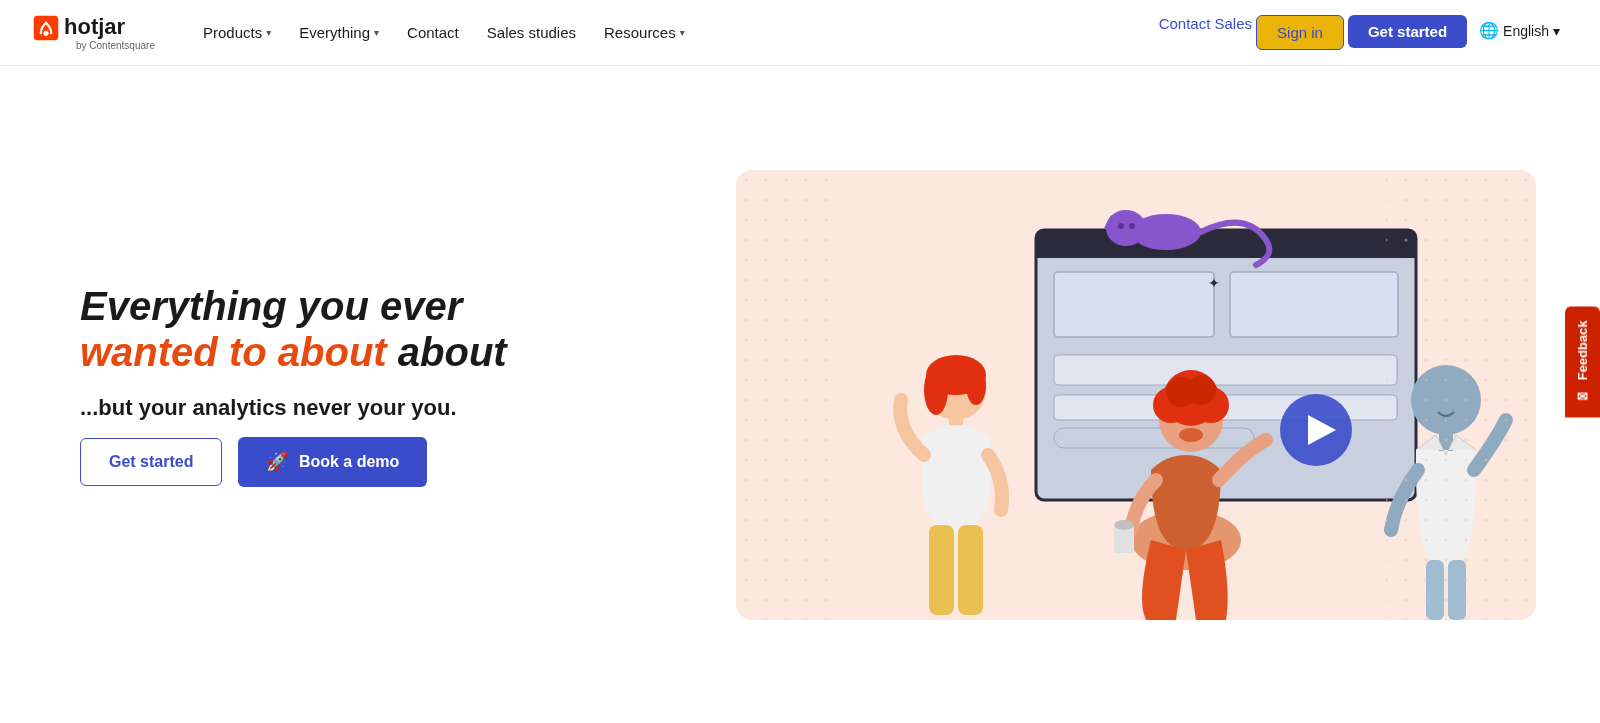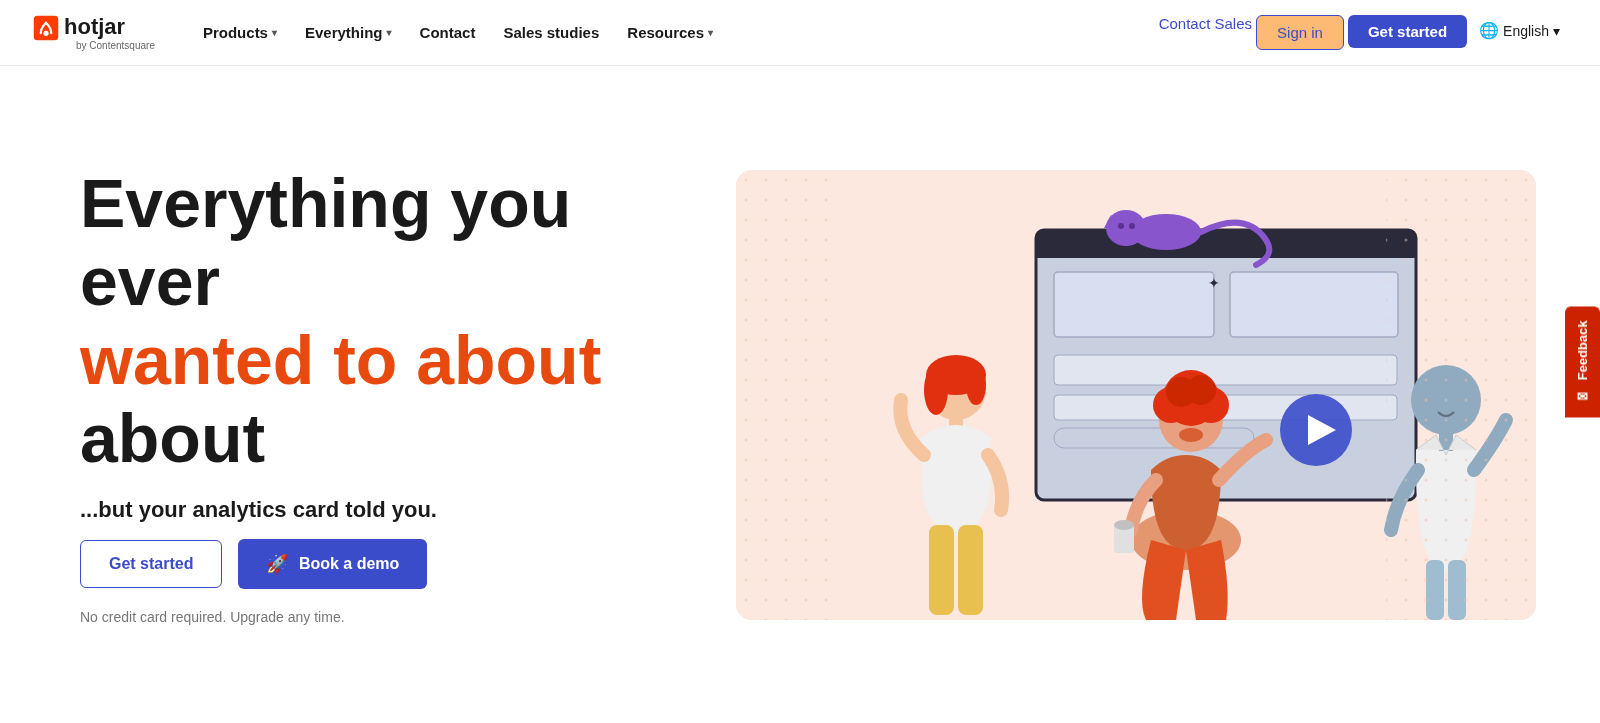--- a/index.html
+++ b/index.html
@@ -54,21 +54,20 @@
       padding: 8px 12px;
       font-size: 15px;
       color: #1a1a1a;
       text-decoration: none;
       cursor: pointer;
       border-radius: 4px;
       display: flex;
       align-items: center;
       gap: 4px;
       white-space: nowrap;
-      font-weight: bold;
     }
     .nav-link .chevron {
       font-size: 10px;
       color: #555;
     }
     .nav-right {
       display: flex;
       align-items: flex-start;
       gap: 4px;
     }
@@ -77,21 +76,21 @@
       color: #3b4cca;
       text-decoration: none;
       cursor: pointer;
       font-weight: 500;
       white-space: nowrap;
     }
     .btn-sign-in {
       padding: 8px 20px;
       border: 1.5px solid #3b4cca;
       border-radius: 6px;
-      background: #fdba74;
+      background: #eab308;
       color: #3b4cca;
       font-size: 15px;
       cursor: pointer;
       font-weight: 500;
       white-space: nowrap;
     }
     .btn-get-started-nav {
       padding: 8px 20px;
       border-radius: 6px;
       background: #3b4cca;
@@ -122,25 +121,26 @@
       min-height: calc(100vh - 66px);
       padding: 60px 64px 60px 80px;
       gap: 60px;
       max-width: 1600px;
     }
     .hero-left {
       flex: 0 0 auto;
       max-width: 560px;
     }
     .hero-heading {
-      font-size: 68px;
+      font-size: 40px;
       font-weight: 800;
       color: #1a1a1a;
       line-height: 1.15;
       margin-bottom: 20px;
+      font-style: italic;
     }
     .hero-heading .highlight {
       color: #e8490f;
     }
     .hero-subheading {
       font-size: 22px;
       font-weight: 600;
       color: #1a1a1a;
       margin-bottom: 16px;
     }
@@ -282,29 +282,28 @@
   </div>
 </nav>
 
 <section class="hero">
   <div class="hero-left">
     <h1 class="hero-heading">
       <span>Everything you ever</span><br>
       <span class="highlight">wanted to about</span>
       <span> about</span><br>
     </h1>
-    <p class="hero-subheading">...but your analytics card told you.</p>
+    <p class="hero-subheading">...but your analytics never your you.</p>
     <div class="hero-cta-row">
       <button class="btn-get-started-hero">Get started</button>
       <button class="btn-book-demo">
         <span class="rocket-icon">🚀</span>
         <span>Book a demo</span>
       </button>
     </div>
-    <p class="hero-disclaimer">No credit card required. Upgrade any time.</p>
   </div>
 
   <div class="hero-right">
     <div class="illustration-container">
       
       <svg class="illustration-svg" viewBox="0 0 800 450" xmlns="http://www.w3.org/2000/svg">
 
         <rect width="800" height="450" fill="#fce8df"></rect>
 
         <rect x="300" y="60" width="380" height="270" rx="8" fill="#c8d0e0" stroke="#2a2a3a" stroke-width="3"></rect>

